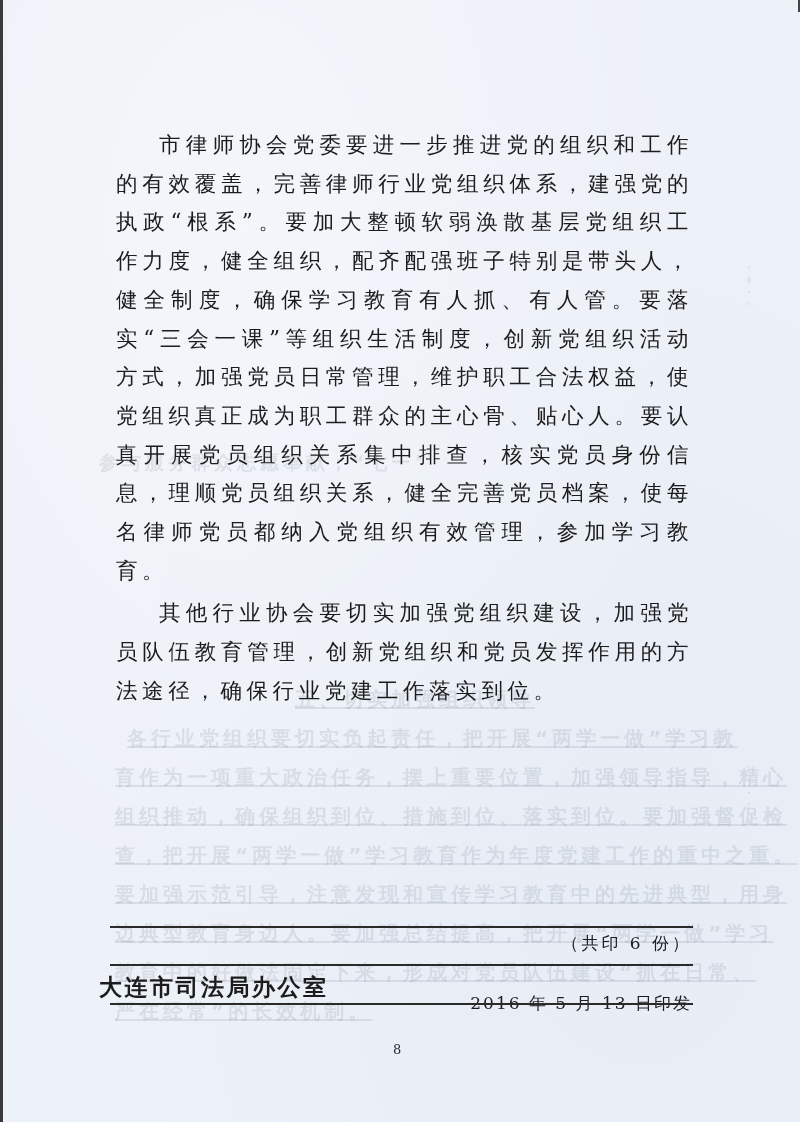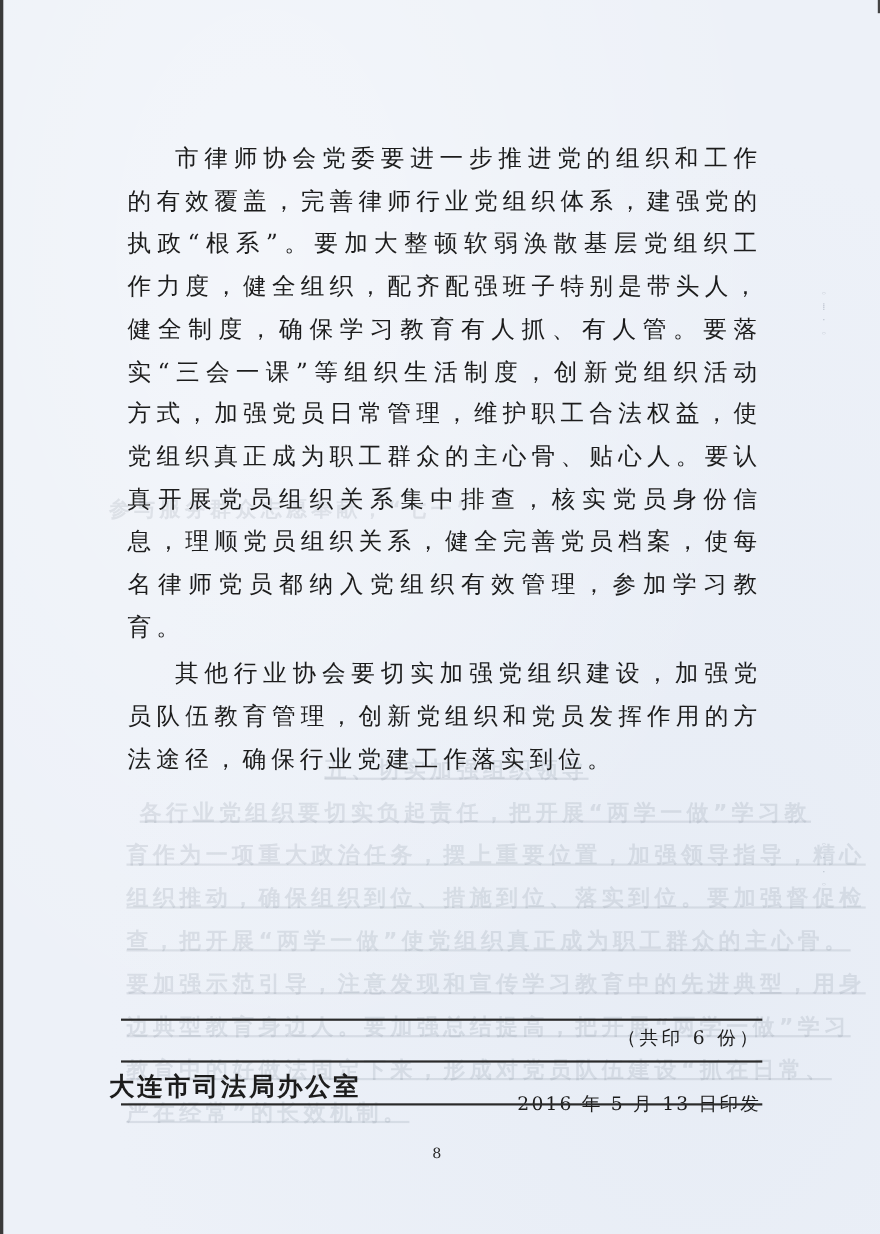--- a/index.html
+++ b/index.html
@@ -142,21 +142,21 @@
   <div class="left-edge"></div>
   <div class="right-edge"></div>
 
   <div class="bleed-top">参与服务群众志愿奉献；“七一”</div>
 
   <div class="bleed">
     <span class="bl bl-head">五、切实加强组织领导</span>
     <span class="bl bl-indent">各行业党组织要切实负起责任，把开展“两学一做”学习教</span>
     <span class="bl">育作为一项重大政治任务，摆上重要位置，加强领导指导，精心</span>
     <span class="bl">组织推动，确保组织到位、措施到位、落实到位。要加强督促检</span>
-    <span class="bl">查，把开展“两学一做”使党组织真正成为职工群众的主心骨。</span>
+    <span class="bl">查，把开展“两学一做”学习教育作为年度党建工作的重中之重。</span>
     <span class="bl">要加强示范引导，注意发现和宣传学习教育中的先进典型，用身</span>
     <span class="bl">边典型教育身边人。要加强总结提高，把开展“两学一做”学习</span>
     <span class="bl">教育中的好做法固定下来，形成对党员队伍建设“抓在日常、</span>
     <span class="bl">严在经常”的长效机制。</span>
   </div>
 
   <div class="body-text">
     <p class="para">市律师协会党委要进一步推进党的组织和工作的有效覆盖，完善律师行业党组织体系，建强党的执政“根系”。要加大整顿软弱涣散基层党组织工作力度，健全组织，配齐配强班子特别是带头人，健全制度，确保学习教育有人抓、有人管。要落实“三会一课”等组织生活制度，创新党组织活动方式，加强党员日常管理，维护职工合法权益，使党组织真正成为职工群众的主心骨、贴心人。要认真开展党员组织关系集中排查，核实党员身份信息，理顺党员组织关系，健全完善党员档案，使每名律师党员都纳入党组织有效管理，参加学习教育。</p>
     <p class="para">其他行业协会要切实加强党组织建设，加强党员队伍教育管理，创新党组织和党员发挥作用的方法途径，确保行业党建工作落实到位。</p>
   </div>

